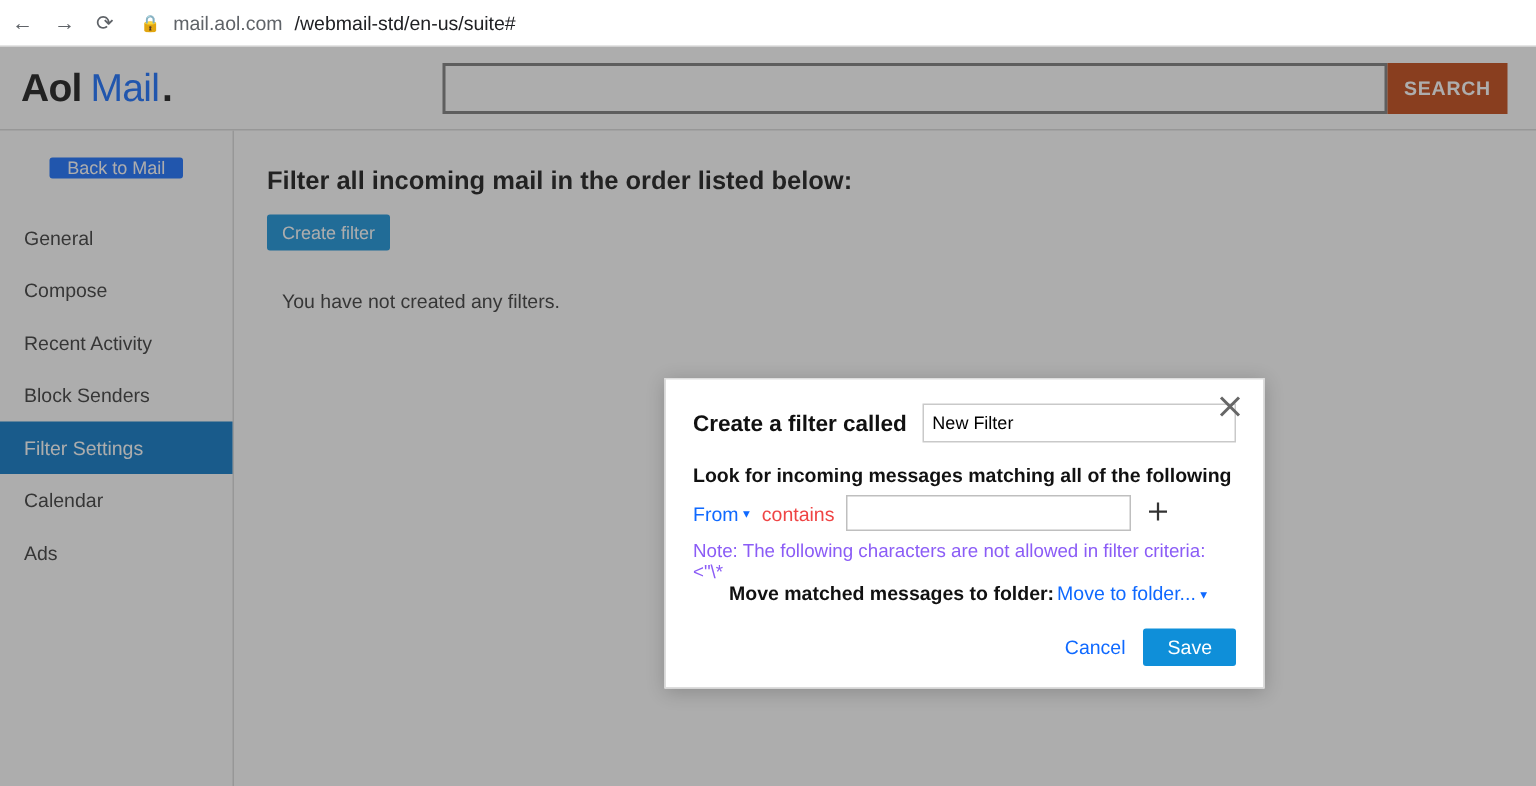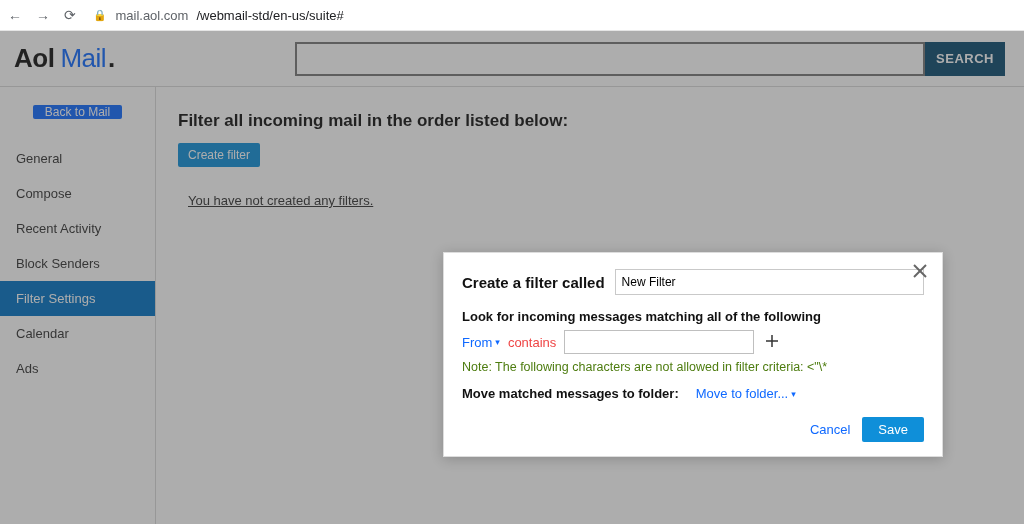--- a/index.html
+++ b/index.html
@@ -14,54 +14,54 @@
   .chrome .addr .url { color: #202124; }
 
   
   .header { height: 56px; background: #fff; display: flex; align-items: center; padding: 0 14px; border-bottom: 1px solid #d9d9d9; }
   .logo { font-size: 26px; font-weight: bold; letter-spacing: -0.5px; display: flex; align-items: baseline; gap: 2px;}
   .logo .aol { color: #111; }
   .logo .mail { color: #0f69ff; font-weight: 500; margin-left: 4px;}
   .logo .dot { color: #111; }
   .search-wrap { margin-left: auto; display: flex; align-items: stretch; margin-right: 5px;}
   .search-input { width: 630px; height: 34px; border: 2px solid #777; background: #fff; padding: 0 8px; font-size: 13px; }
-  .search-btn { width: 80px; background: #0c4a6e; color: #fff; border: none; font-size: 13px; font-weight: bold; cursor: pointer; letter-spacing: 0.5px;}
+  .search-btn { width: 80px; background: #c2410c; color: #fff; border: none; font-size: 13px; font-weight: bold; cursor: pointer; letter-spacing: 0.5px;}
 
   
   .body { display: flex; height: calc(524px - 31px - 56px); }
   .sidebar { width: 156px; border-right: 1px solid #d9d9d9; padding-top: 18px; }
   .back-btn { display: block; margin: 0 auto 22px auto; background: #0f69ff; color: #fff; border: none; padding: 0 12px; font-size: 12px; border-radius: 2px; cursor: pointer; }
   .side-item { padding: 10px 16px; font-size: 13px; color: #333; cursor: pointer; }
   .side-item.active { background: #0073c4; color: #fff; }
 
   .main { flex: 1; padding: 24px 22px; }
   .main h2 { font-size: 17px; font-weight: bold; margin-bottom: 12px; color: #111;}
   .create-filter-btn { background: #0f8fd9; color: #fff; border: none; padding: 5px 10px; font-size: 12px; border-radius: 2px; cursor: pointer; }
-  .empty-msg { margin-top: 26px; margin-left: 10px; color: #333; font-size: 13px; text-decoration: underline; }
+  .empty-msg { margin-top: 26px; margin-left: 10px; color: #333; font-size: 13px; }
 
   
   .overlay { position: absolute; left: 0; top: 31px; right: 0; bottom: 0; background: rgba(60,60,60,0.42); }
 
   
-  .modal { position: absolute; left: 443px; top: 252px; width: 500px; background: #fff; border: 1px solid #ddd; box-shadow: 0 2px 12px rgba(0,0,0,0.2); padding: 16px 18px 14px 18px; }
+  .modal { position: absolute; left: 443px; top: 252px; width: 400px; background: #fff; border: 1px solid #ddd; box-shadow: 0 2px 12px rgba(0,0,0,0.2); padding: 16px 18px 14px 18px; }
   .modal .close { position: absolute; top: 10px; right: 14px; color: #666; cursor: pointer; }
   .modal .close svg { width: 16px; height: 16px; stroke: #666; stroke-width: 2; }
   .row { display: flex; align-items: center; gap: 10px; margin-bottom: 14px; flex-wrap: wrap;}
   .modal .title-label { font-size: 15px; font-weight: bold; color: #111; }
   .filter-name-input { flex: 1; min-width: 180px; height: 26px; border: 1px solid #c9c9c9; padding: 0 6px; font-size: 12px; }
   .sub-label { font-size: 13px; font-weight: bold; color: #111; margin-bottom: 6px; display: block;}
   .crit-row { display: flex; align-items: center; gap: 8px; margin-bottom: 6px;}
   .link { color: #0f69ff; font-size: 13px; cursor: pointer; display: inline-flex; align-items: center; gap: 3px;}
   .chev { font-size: 9px; }
   .crit-text { font-size: 13px; color: #ef4444; }
   .crit-input { width: 190px; height: 24px; border: 1px solid #bfbfbf; padding: 0 6px; }
   .plus { width: 20px; text-align: center; color: #333; cursor: pointer;}
   .plus svg { width: 14px; height: 14px; stroke: #333; stroke-width: 1.5; }
-  .note { font-size: 12.5px; color: #4d7c0f; margin-bottom: 12px; }
-  .move-row { display: flex; align-items: center; gap: 17px; margin-bottom: 16px;}
+  .note { font-size: 12.5px; color: #8b5cf6; margin-bottom: 0; }
+  .move-row { display: flex; align-items: center; gap: 2px; margin-bottom: 16px; margin-left: 24px;}
   .footer { display: flex; justify-content: flex-end; gap: 12px; align-items: center;}
   .cancel { color: #0f69ff; font-size: 13px; cursor: pointer; }
   .save { background: #0f8fd9; color: #fff; border: none; padding: 5px 16px; font-size: 13px; border-radius: 2px; cursor: pointer; }
 </style>
 </head>
 <body>
 
 <div class="chrome">
   <div class="nav">
     <span>←</span>

